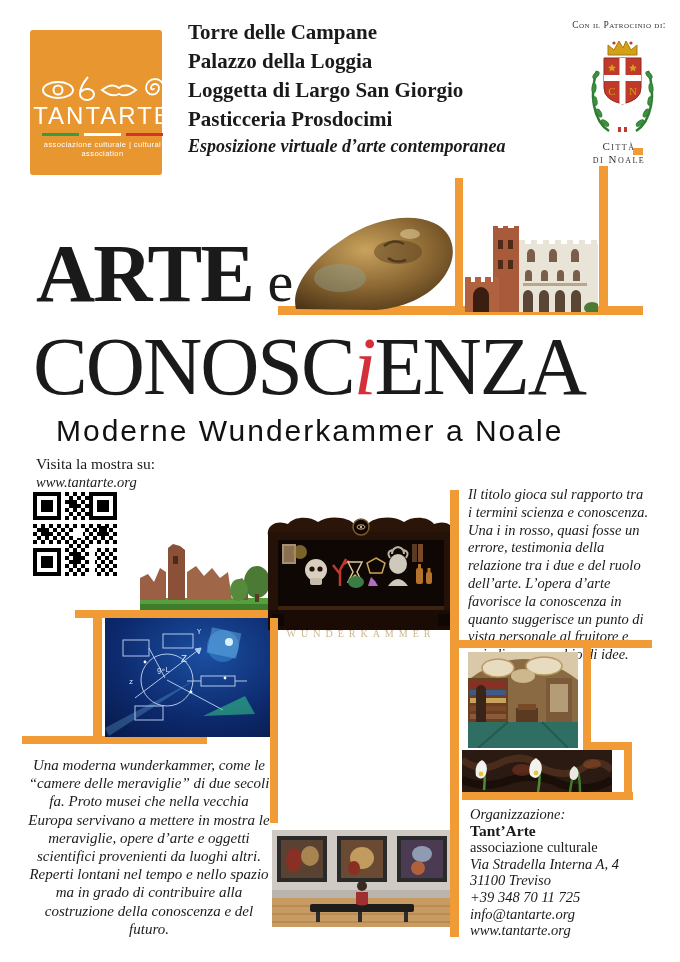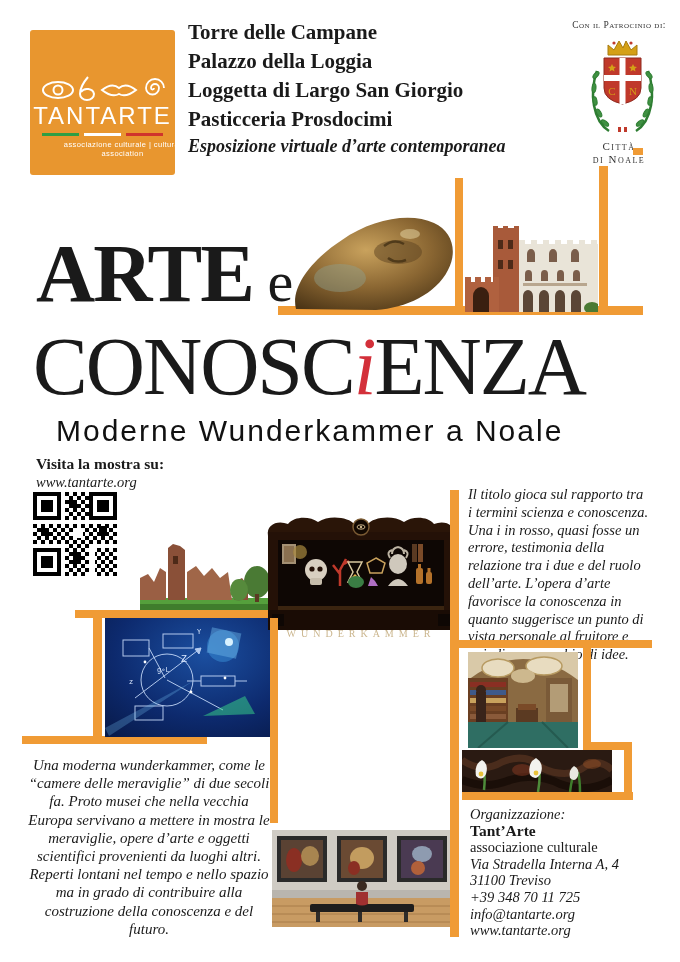--- a/index.html
+++ b/index.html
@@ -1,45 +1,45 @@
 <!DOCTYPE html>
 <html><head>
 <meta charset="utf-8">
 <style>
   html,body{margin:0;padding:0;background:#f2f2f2;}
   .poster{position:relative;width:680px;height:962px;background:#ffffff;overflow:hidden;
           font-family:"Liberation Serif",serif;color:#1a1a1a;}
   .abs{position:absolute;}
   .ol{position:absolute;background:#F09B35;}
   
-  .logo-box{position:absolute;left:30px;top:30px;width:145px;height:145px;background:#E8962F;border-radius:3px;}
+  .logo-box{position:absolute;left:30px;top:30px;width:132px;height:145px;background:#E8962F;border-radius:3px;}
   .logo-icons{position:absolute;left:10px;top:44px;width:125px;height:30px;}
   .logo-word{position:absolute;left:0;top:72px;width:145px;text-align:center;color:#fff;
              font-family:"Liberation Sans",sans-serif;font-size:24px;letter-spacing:2px;font-weight:400;}
   .logo-tri{position:absolute;left:12px;top:103px;width:121px;height:3px;display:flex;gap:5px;}
   .logo-tri div{height:3px;flex:1;}
   .logo-tag{position:absolute;left:0;top:110px;width:145px;text-align:center;color:#fff;
-            font-family:"Liberation Sans",sans-serif;font-size:7.5px;letter-spacing:.4px;margin-left:20px;}
+            font-family:"Liberation Sans",sans-serif;font-size:7.5px;letter-spacing:.4px;}
   .venues{position:absolute;left:188px;top:18px;width:380px;}
   .venue{font-size:21px;font-weight:bold;line-height:29px;}
   .expo-sub{position:absolute;left:188px;top:136px;font-size:18px;font-weight:bold;font-style:italic;}
   .expo-note{position:absolute;left:188px;top:161px;font-size:15px;color:#222;}
   .patro-label{position:absolute;left:560px;top:20px;width:118px;text-align:center;font-variant:small-caps;
                font-size:9.5px;letter-spacing:.5px;color:#333;}
   .city-name{position:absolute;left:560px;top:140px;width:118px;text-align:center;font-variant:small-caps;
              font-size:11px;letter-spacing:1.5px;color:#333;line-height:13px;}
   
   .t1{position:absolute;left:36px;top:233px;font-size:82px;font-weight:bold;letter-spacing:-2px;line-height:1;}
   .t1 .conj{font-size:58px;font-weight:normal;letter-spacing:0;}
   .t2{position:absolute;left:33px;top:326px;font-size:82px;font-weight:normal;letter-spacing:-2px;line-height:1;white-space:nowrap;}
   .red-i{color:#D3303A;font-style:italic;}
   .t3{position:absolute;left:36px;top:414px;font-family:"Liberation Sans",sans-serif;font-size:30px;
       letter-spacing:2px;color:#111;margin-left:20px;}
   
-  .visit-label{position:absolute;left:36px;top:455px;font-size:15.5px;font-weight:bold;}
+  .visit-label{position:absolute;left:36px;top:455px;font-size:15.5px;font-weight:normal;}
   .visit-url{position:absolute;left:36px;top:474px;font-size:14.5px;font-style:italic;}
   .qr{position:absolute;left:33px;top:492px;}
   .para{font-style:italic;font-size:14.5px;line-height:17.8px;color:#1a1a1a;}
   .left-para{position:absolute;left:28px;top:756px;width:242px;text-align:center;font-size:15px;line-height:18.2px;}
   .right-para{position:absolute;left:468px;top:486px;width:182px;text-align:left;}
   
   .cabinet-label{position:absolute;left:276px;top:611px;width:170px;text-align:center;color:#cbb68e;
                  font-size:10px;letter-spacing:5px;margin-top:17px;}
   .quote-box{position:absolute;left:278px;top:630px;width:172px;height:193px;background:#fff;}
   .quote{position:absolute;left:0;top:26px;width:172px;text-align:center;font-style:italic;

